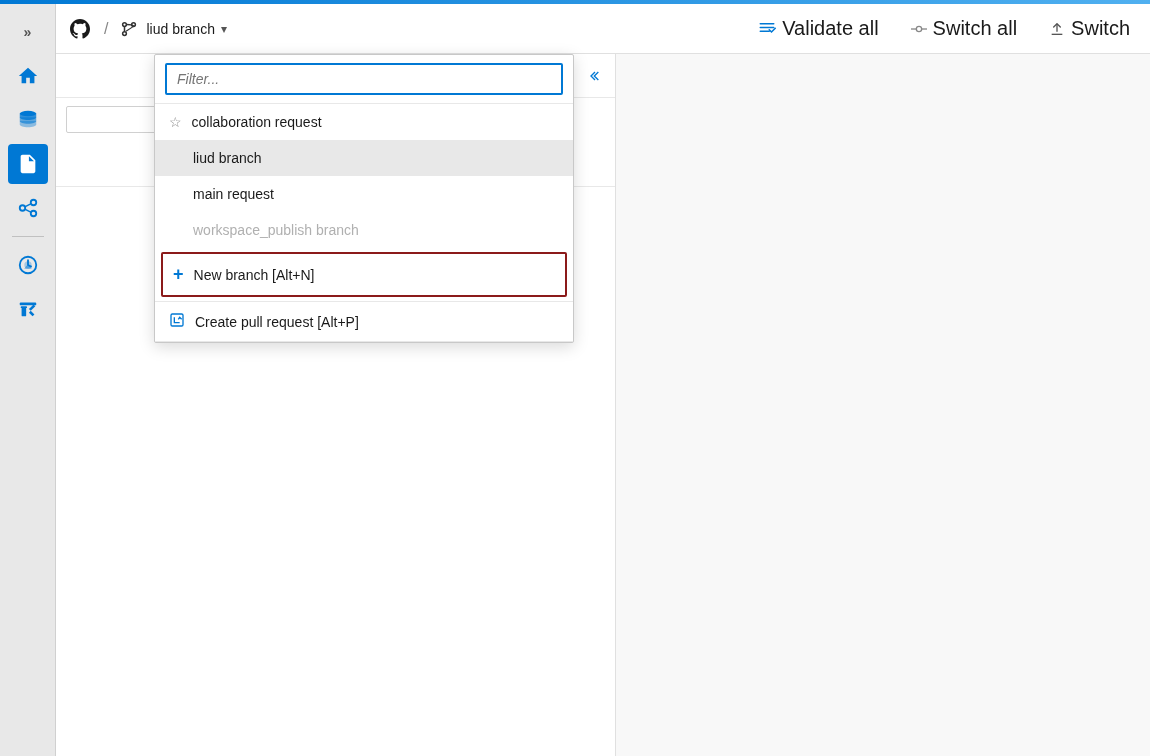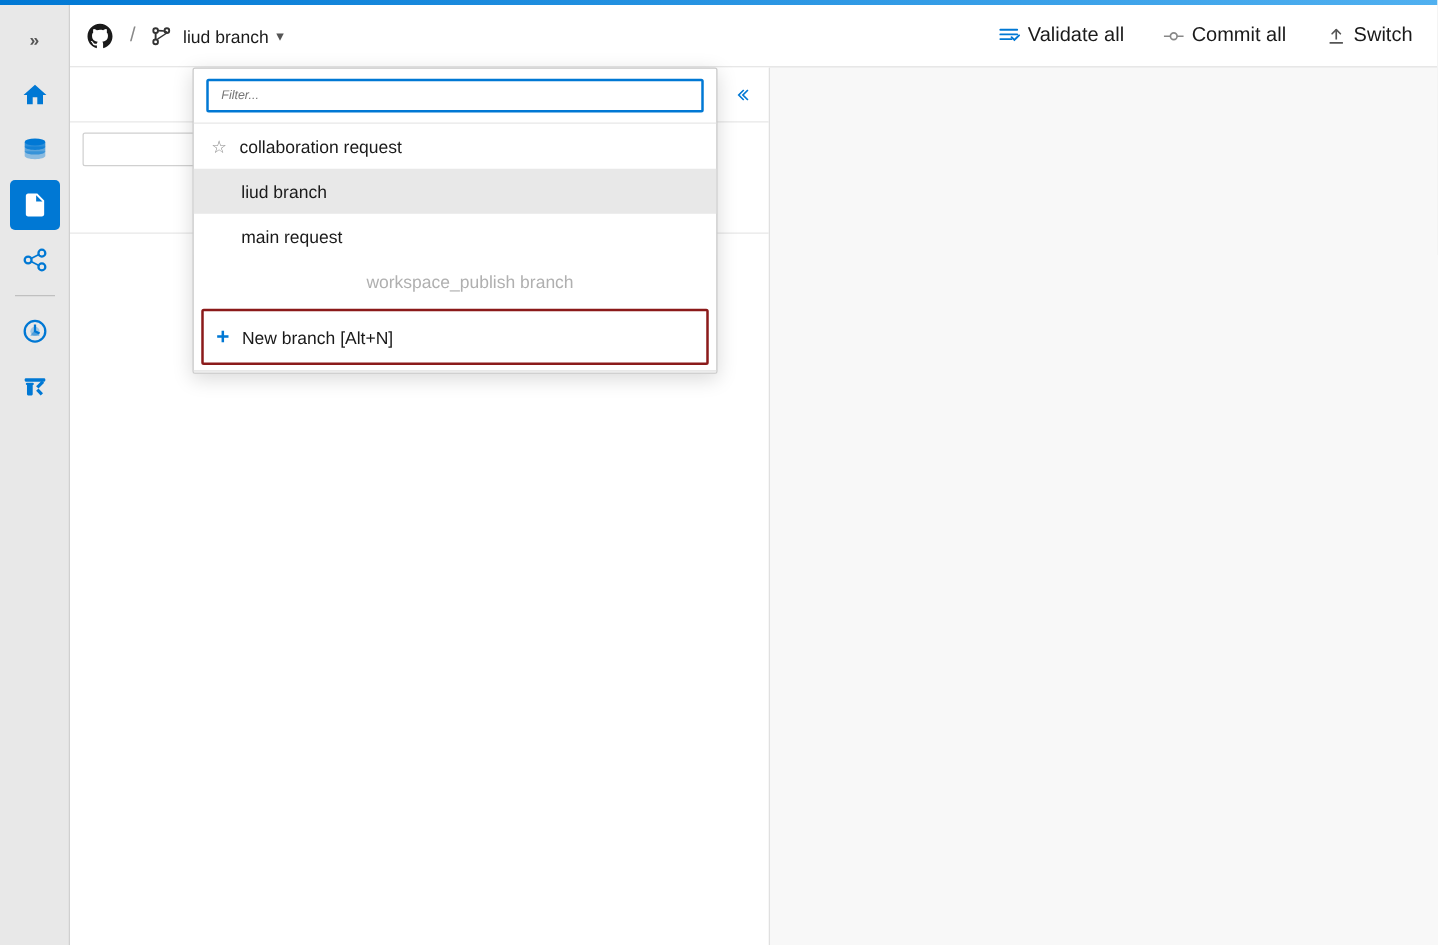--- a/index.html
+++ b/index.html
@@ -114,21 +114,21 @@
       align-items: center;
       gap: 16px;
     }
 
     .toolbar-action {
       display: flex;
       align-items: center;
       gap: 6px;
       cursor: pointer;
       color: #1a1a1a;
-      font-size: 16px;
+      font-size: 20px;
       padding: 4px 8px;
       border-radius: 4px;
     }
 
     
     .dropdown-overlay {
       position: absolute;
       top: 50px;
       left: 98px;
       width: 420px;
@@ -142,21 +142,21 @@
     .dropdown-filter {
       padding: 8px 10px;
       border-bottom: 1px solid #e8e8e8;
     }
 
     .dropdown-filter input {
       width: 100%;
       padding: 6px 10px;
       border: 2px solid #0078d4;
       border-radius: 2px;
-      font-size: 10px;
+      font-size: 14px;
       font-style: italic;
       color: #888;
       outline: none;
     }
 
     .dropdown-item {
       display: flex;
       align-items: center;
       gap: 10px;
       padding: 10px 14px;
@@ -164,21 +164,20 @@
       color: #1a1a1a;
       cursor: pointer;
     }
 
     .dropdown-item.selected {
       background: #e8e8e8;
     }
 
     .dropdown-item.disabled {
       color: #b0b0b0;
-      justify-content: center;
     }
 
     .dropdown-item.new-branch {
       border: 2px solid #8b1a1a;
       margin: 4px 6px;
       padding: 10px 10px;
       border-radius: 2px;
     }
 
     .dropdown-divider {
@@ -360,21 +359,21 @@
           </svg>
           <span>Validate all</span>
         </div>
 
         <div class="toolbar-action commit">
           <svg width="16" height="16" viewBox="0 0 24 24">
             <circle cx="12" cy="12" r="4" fill="none" stroke="#888" stroke-width="2"></circle>
             <line x1="0" y1="12" x2="8" y2="12" stroke="#888" stroke-width="2"></line>
             <line x1="16" y1="12" x2="24" y2="12" stroke="#888" stroke-width="2"></line>
           </svg>
-          <span>Commit all</span>
+          <span>Switch all</span>
         </div>
 
         <div class="toolbar-action publish">
           <svg width="16" height="16" viewBox="0 0 24 24">
             <polyline points="12,4 12,16" stroke="#555" stroke-width="2" fill="none"></polyline>
             <polyline points="7,9 12,4 17,9" stroke="#555" stroke-width="2" fill="none" stroke-linecap="round" stroke-linejoin="round"></polyline>
             <line x1="4" y1="20" x2="20" y2="20" stroke="#555" stroke-width="2"></line>
           </svg>
           <span>Switch</span>
         </div>
@@ -402,20 +401,30 @@
           <span style="padding-left: 24px;">workspace_publish branch</span>
         </div>
 
         <div class="dropdown-item new-branch">
           <span class="plus-icon">+</span>
           <span>New branch [Alt+N]</span>
         </div>
 
         <div class="dropdown-divider"></div>
 
+        <div class="dropdown-item">
+          <span class="pull-request-icon">
+            <svg width="16" height="16" viewBox="0 0 24 24" fill="none">
+              <rect x="3" y="3" width="18" height="18" rx="2" stroke="#0078d4" stroke-width="2" fill="none"></rect>
+              <polyline points="8,8 8,16 16,16" stroke="#0078d4" stroke-width="2" fill="none"></polyline>
+              <polyline points="14,11 16,8 19,11" stroke="#0078d4" stroke-width="2" fill="none"></polyline>
+            </svg>
+          </span>
+          <span>Create pull request [Alt+P]</span>
+        </div>
 
         <div class="dropdown-divider"></div>
 
       </div>
     </div>
 
     <div class="content-panel">
       <div class="panel-left">
         <div class="panel-toolbar">
           <div class="panel-icon-btn">

